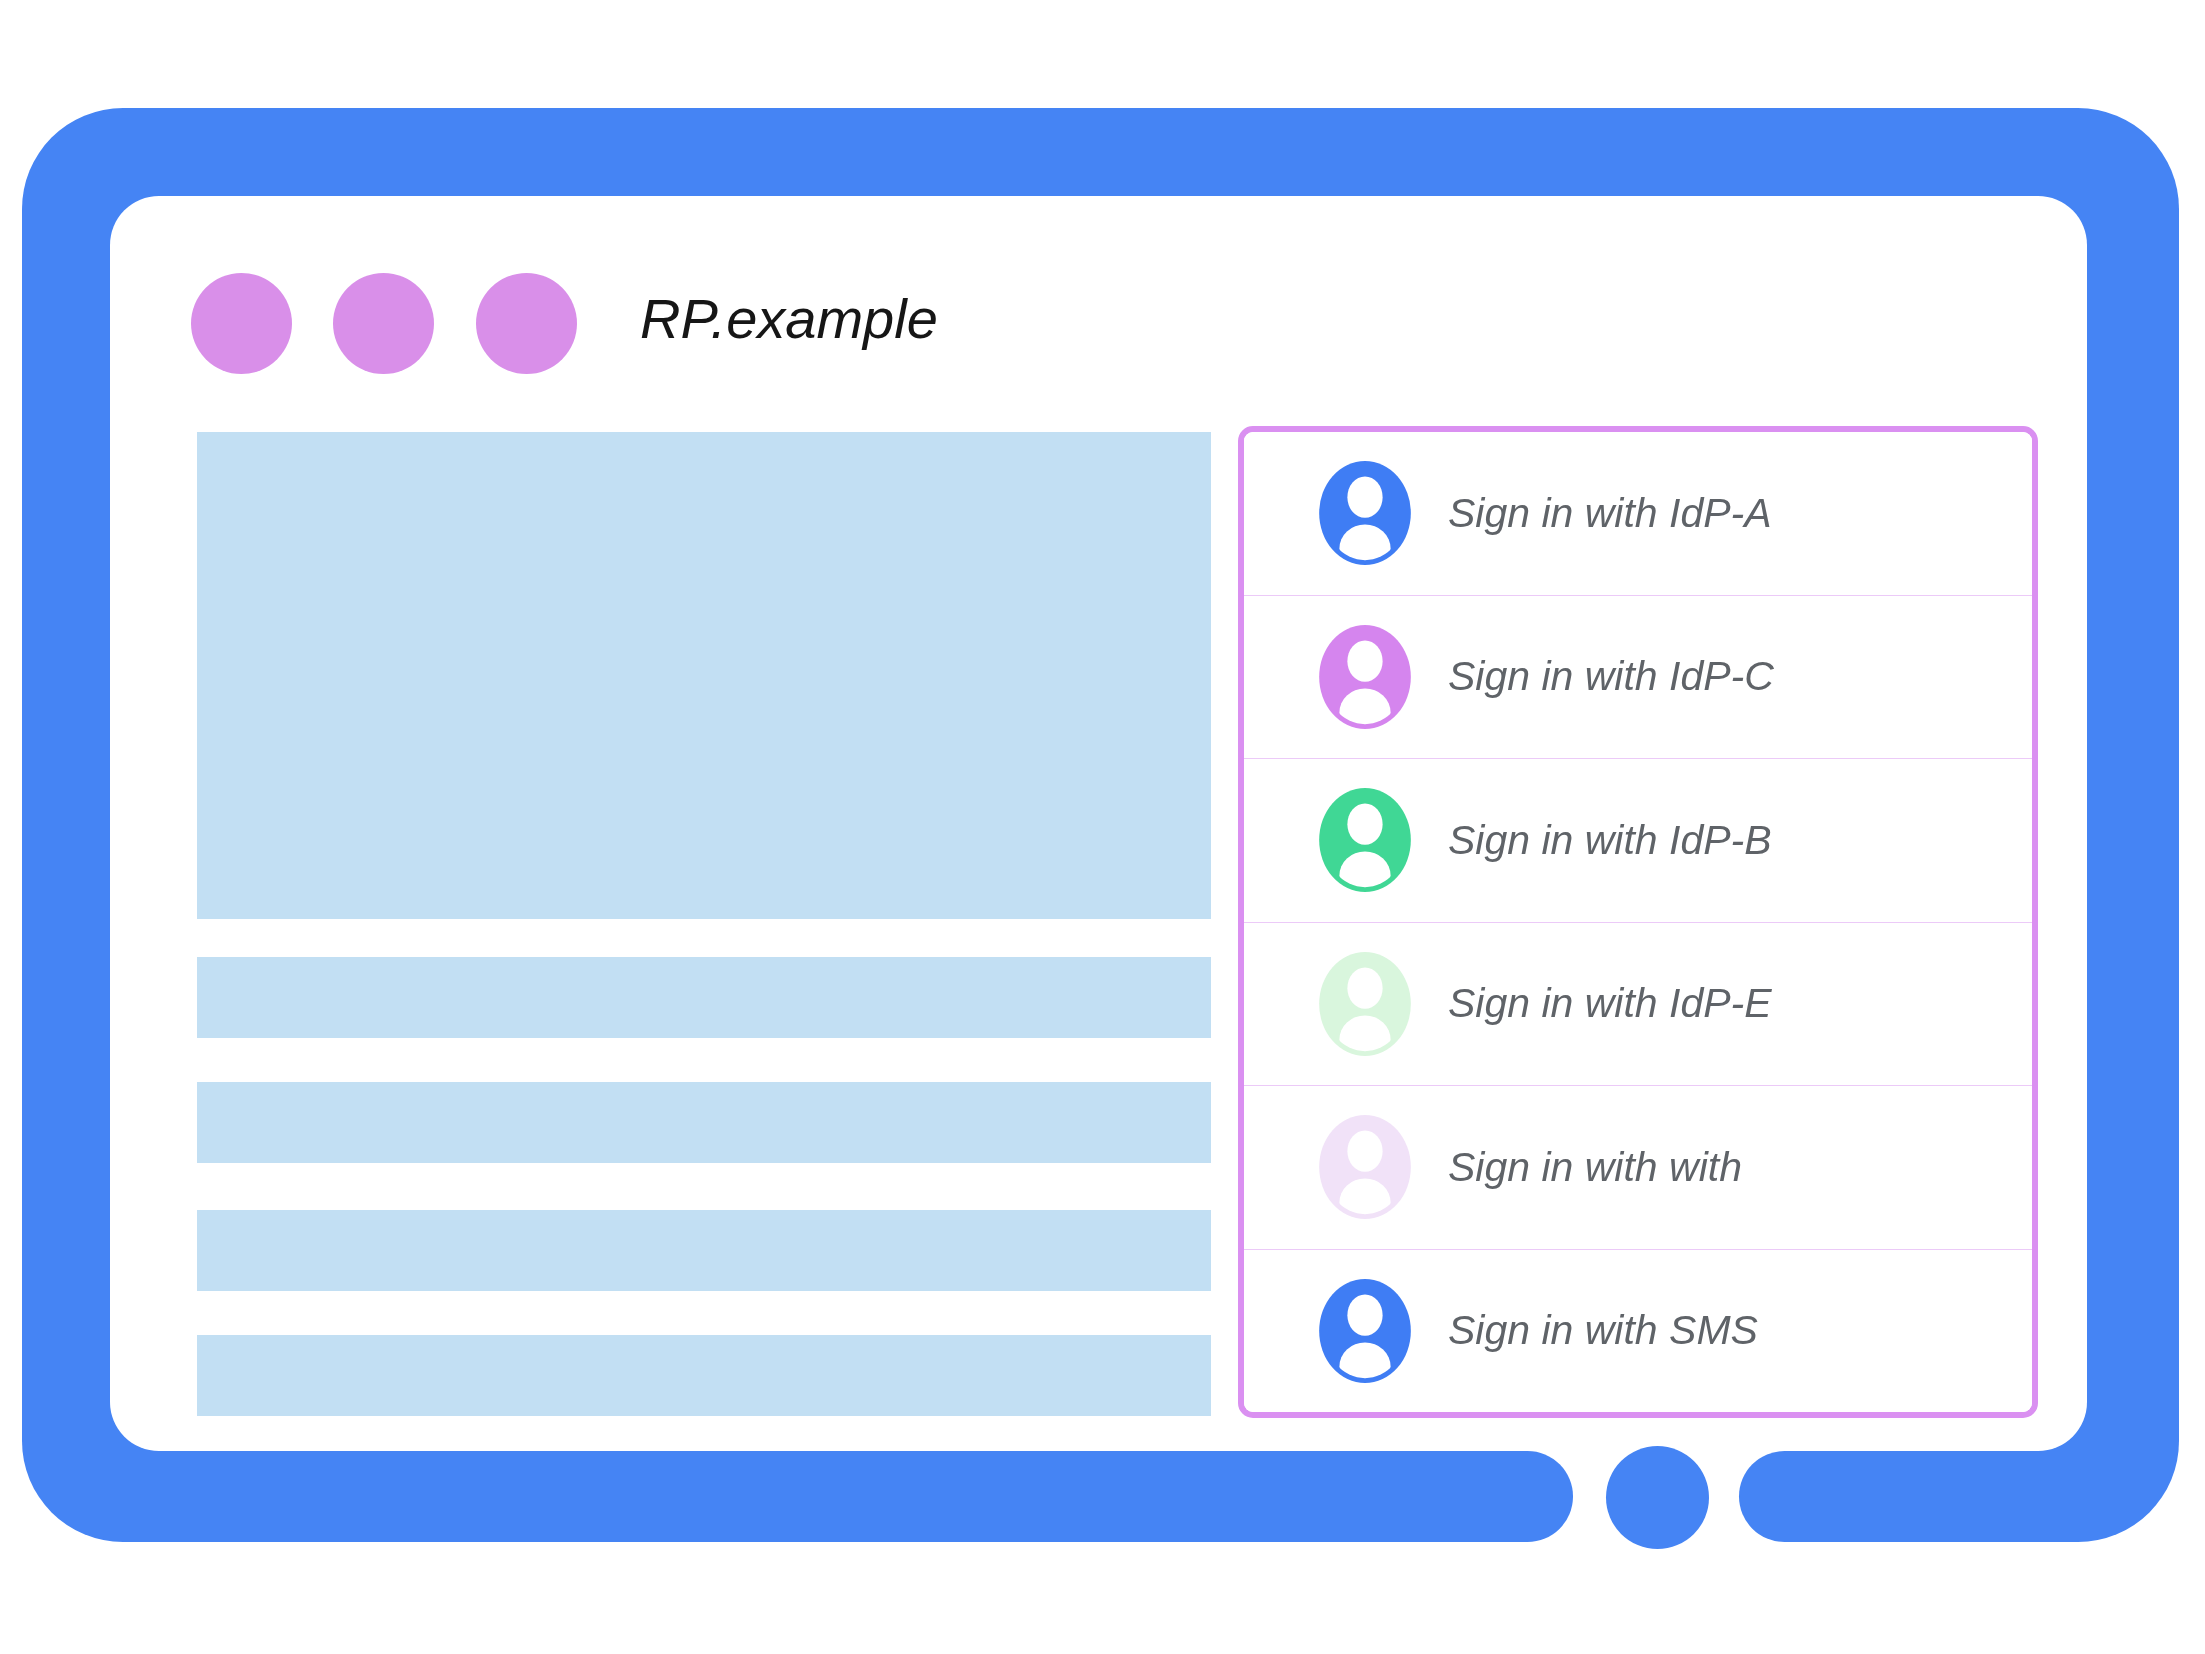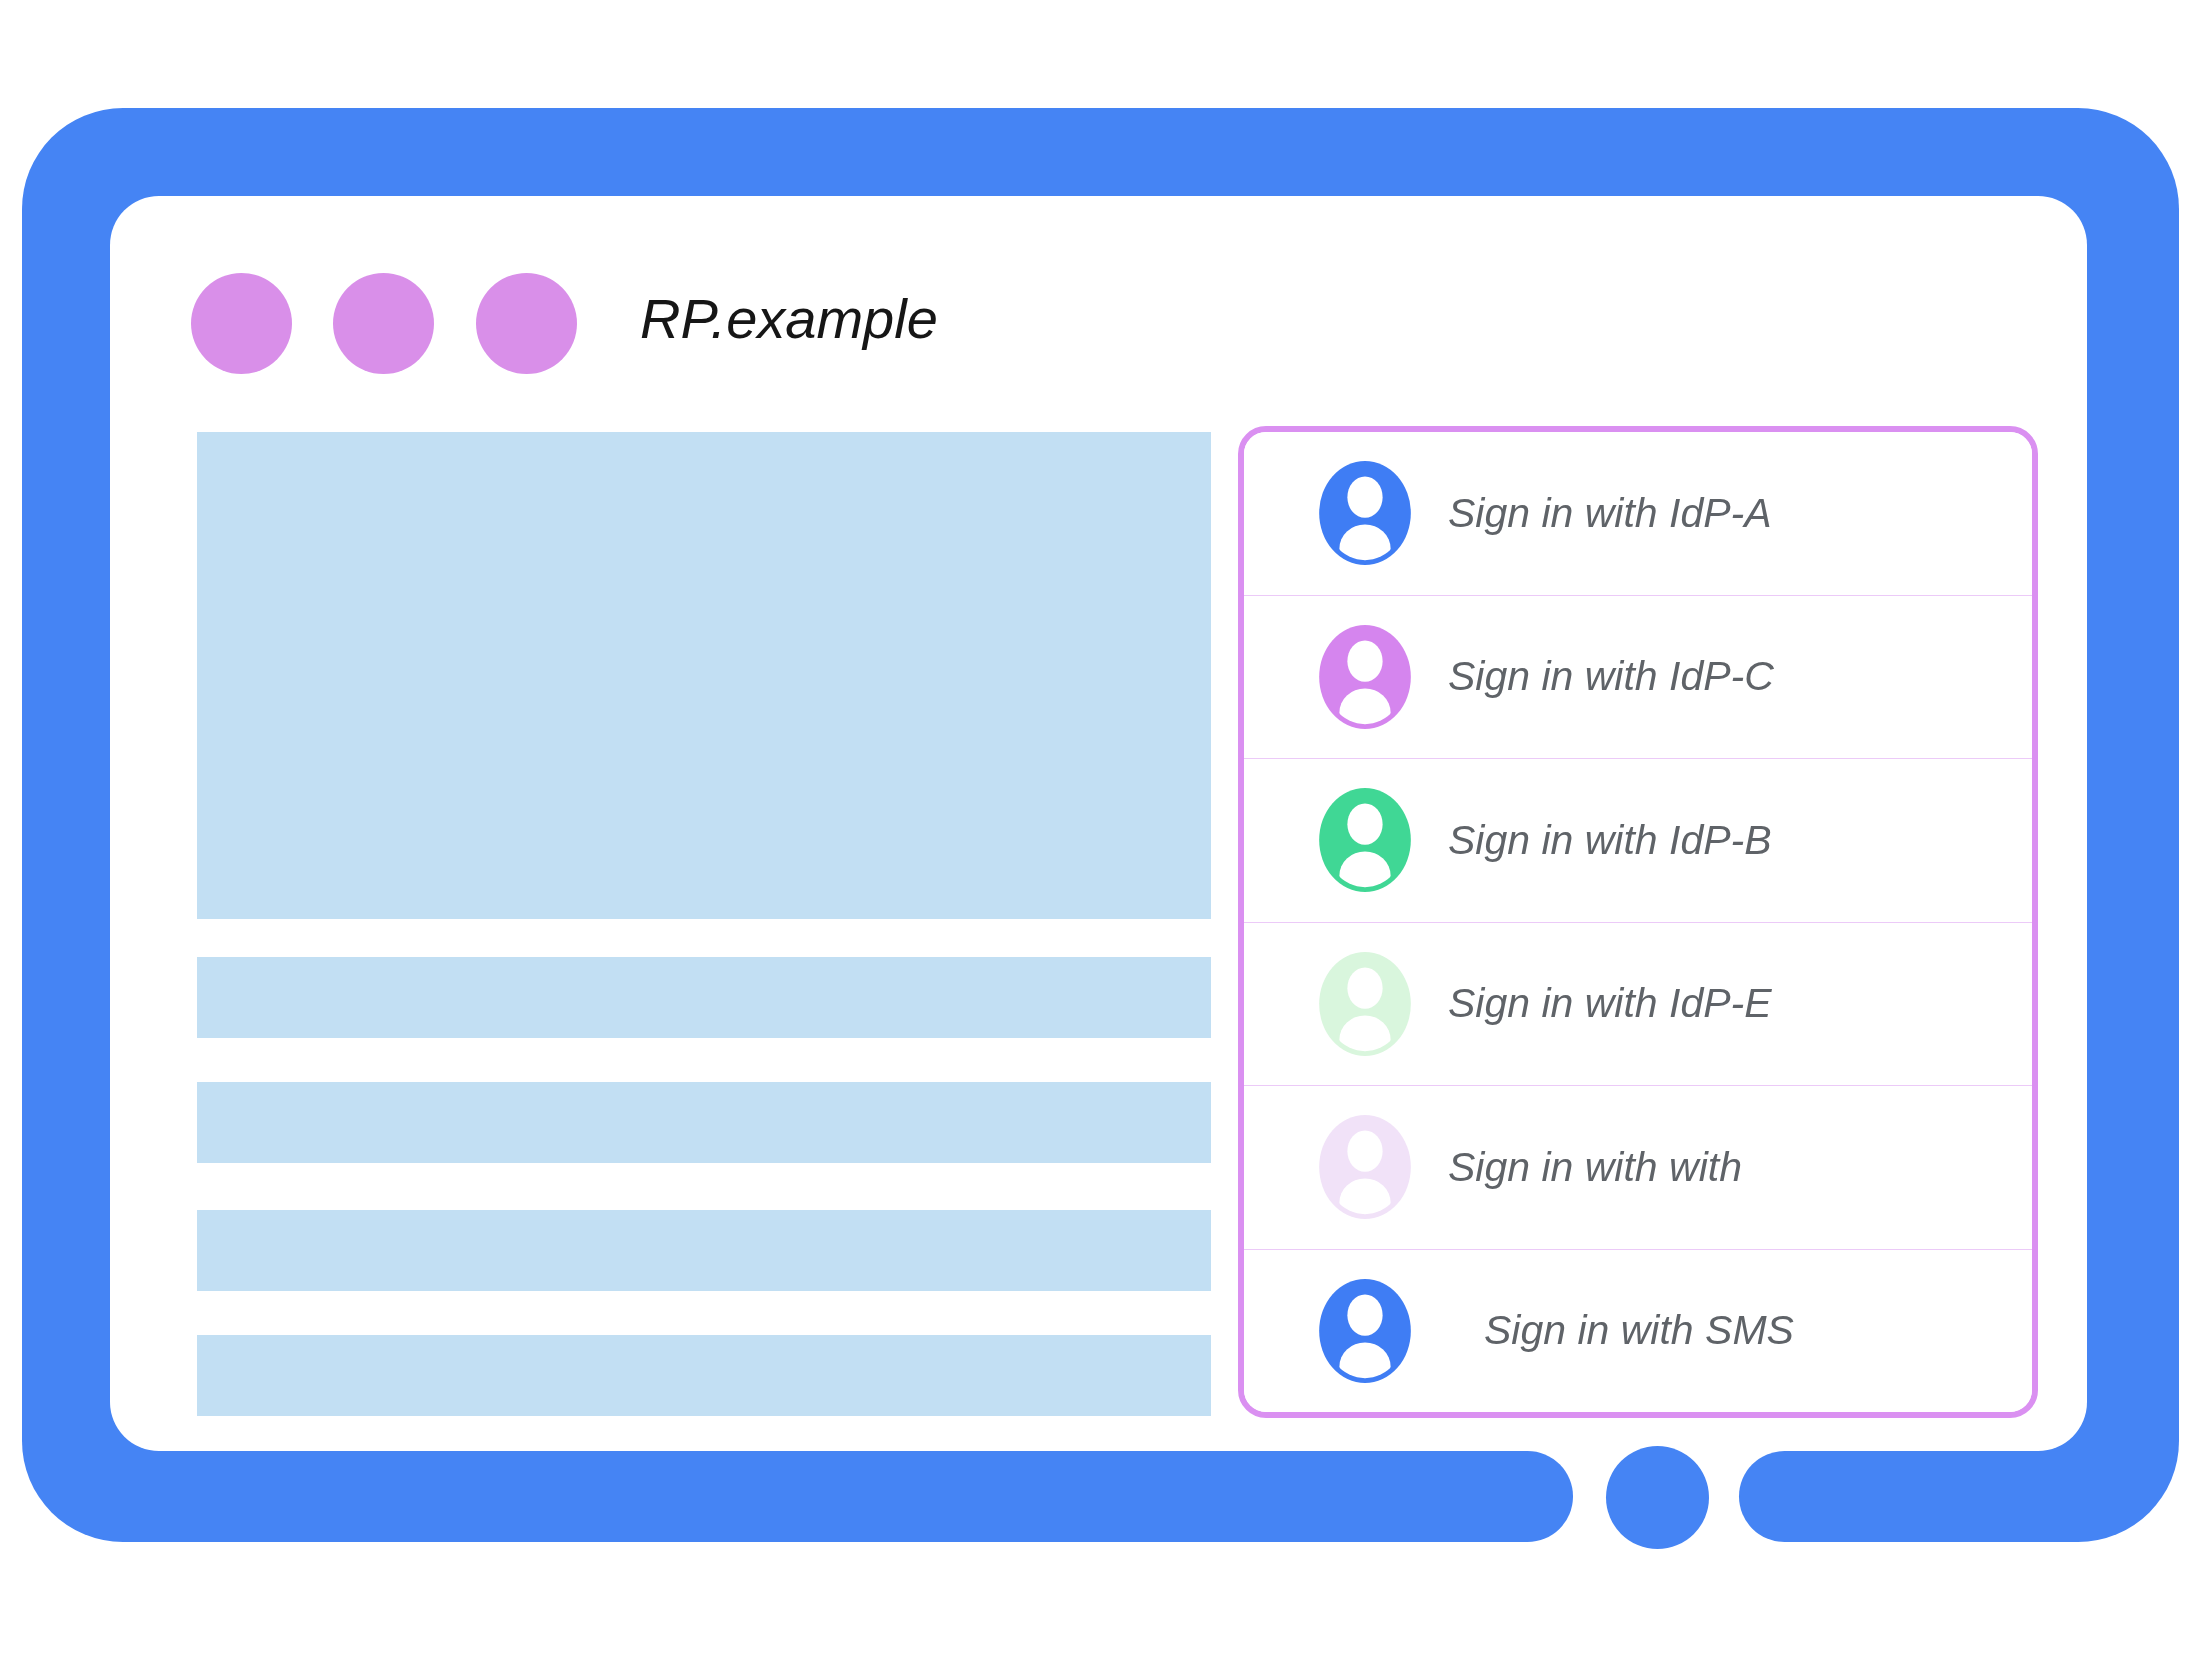--- a/index.html
+++ b/index.html
@@ -45,28 +45,28 @@
   
   .skel{position:absolute;background:#c2dff3;}
   .hero{left:197px;top:432px;width:1014px;height:487px;}
   .line1{left:197px;top:957px;width:1014px;height:81px;}
   .line2{left:197px;top:1082px;width:1014px;height:81px;}
   .line3{left:197px;top:1210px;width:1014px;height:81px;}
   .line4{left:197px;top:1335px;width:1014px;height:81px;}
   
   .panel{
     position:absolute;left:1238px;top:426px;width:800px;height:992px;
-    box-sizing:border-box;border:6.2px solid #da90f1;border-radius:28px;
+    box-sizing:border-box;border:6.2px solid #da90f1;border-radius:15px;
     background:#ffffff;display:flex;flex-direction:column;overflow:hidden;
   }
   .signin-row{
     flex:1 1 0;display:flex;align-items:center;padding-left:75px;
     border-bottom:1.8px solid #eccaf8;cursor:pointer;background:#ffffff;
   }
-  .signin-row:last-child{border-bottom:none;gap:36px;}
+  .signin-row:last-child{border-bottom:none;}
   .avatar{width:92px;height:104px;flex:0 0 auto;display:block;}
   .signin-label{
     margin-left:37px;font-size:41px;font-weight:500;color:#5f6368;white-space:nowrap;
   }
 </style>
 </head>
 <body>
 
 <svg width="0" height="0" style="position:absolute" aria-hidden="true">
   <defs>

